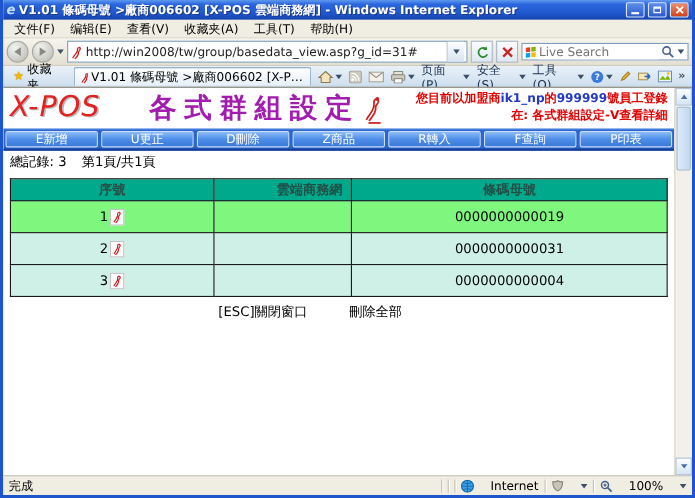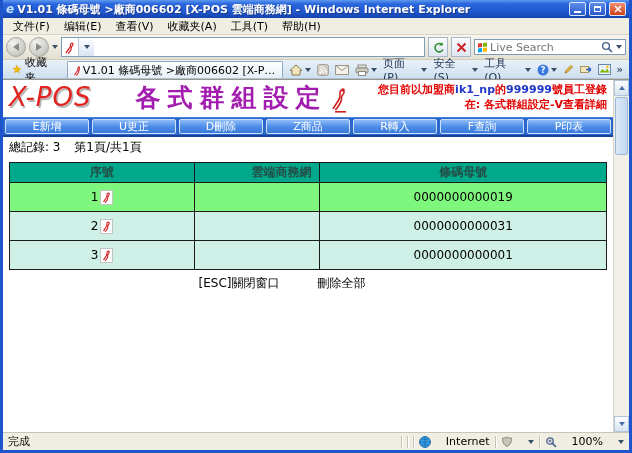--- a/index.html
+++ b/index.html
@@ -143,20 +143,21 @@
         <span class="arr-left"></span>
       </span>
     <span class="navbtn">
         <span class="arr-right"></span>
       </span>
     <span class="caret"></span>
     <span class="address">
       <svg width="11" height="13">
           <path d="M2 12 C4 8 7 7 6.5 4 C6.3 2 8.5 1.6 9 3 C9.5 4.6 7 5 7.3 7 C7.6 9.4 5.5 11 4 12.6" fill="none" stroke="#D22020" stroke-width="1.2"></path>
         </svg>
+      <input readonly="" value="http://win2008/tw/group/basedata_view.asp?g_id=31#" style="">
       <span class="combo-btn">
           <span class="caret"></span>
         </span>
     </span>
     <span class="sq-btn">
       <svg width="13" height="13">
           <path d="M10.5 4 A4.2 4.2 0 1 0 11 8.5" fill="none" stroke="#2E8B2E" stroke-width="1.6"></path>
           <path d="M10.5 1 L10.5 4.5 L7 4.5 Z" fill="#2E8B2E"></path>
         </svg>
     </span>
@@ -336,21 +337,21 @@
                 <span class="seq-cell">
                   <span>3</span>
                   <span class="mini-icon">
                     <svg width="9" height="12">
                       <path d="M1.5 11 C3 8 5.5 6.8 5 3.6 C4.8 2 6.8 1.6 7.2 3 C7.6 4.4 5.4 4.8 5.8 6.6 C6.1 8.8 4.4 10.2 3 11.8" fill="none" stroke="#D22020" stroke-width="1.1"></path>
                     </svg>
                   </span>
                 </span>
               </td>
             <td class="c2"></td>
-            <td class="c3">0000000000001</td>
+            <td class="c3">0000000000004</td>
           </tr>
         </tbody>
       </table>
 
       <div class="footer-hints">
         <span>[ESC]關閉窗口</span>
         <span>刪除全部</span>
       </div>
 
     </div>

